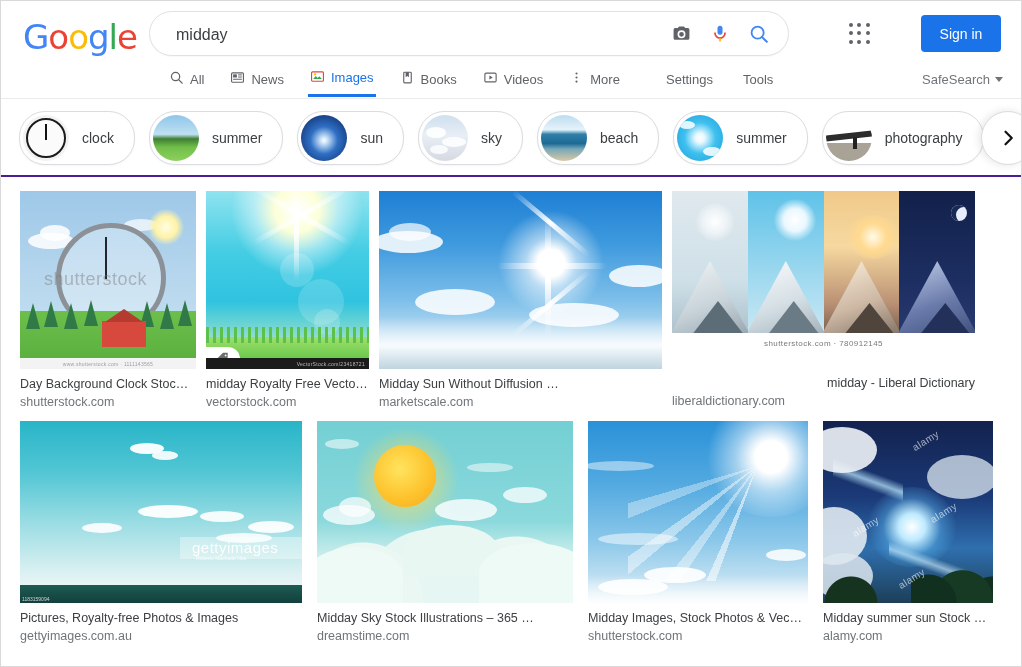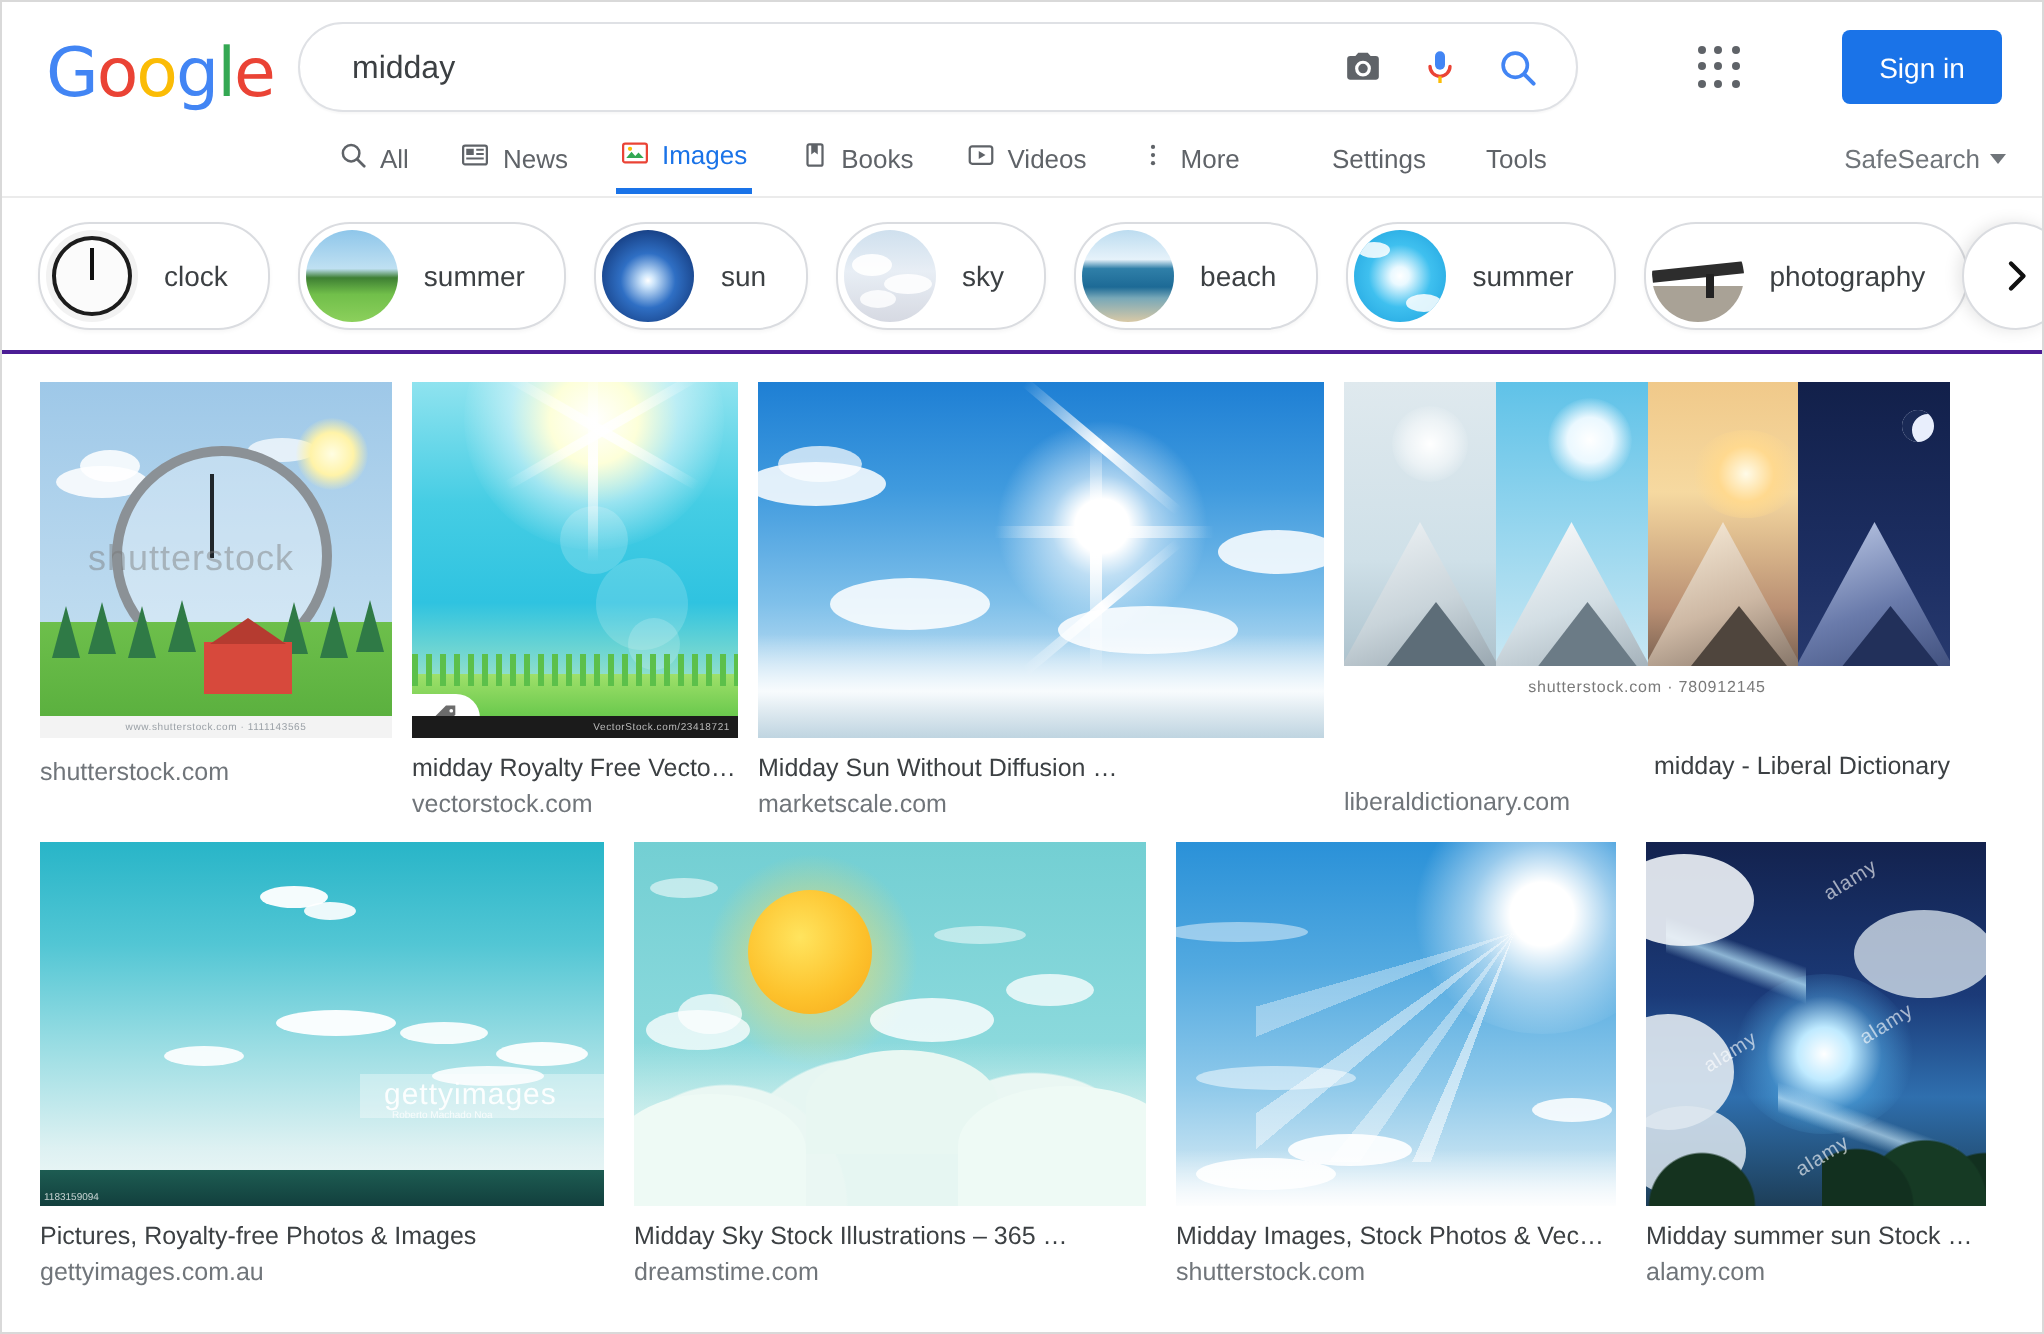--- a/index.html
+++ b/index.html
@@ -290,20 +290,21 @@
           <div class="tree" style="left:64px;bottom:43px;"></div>
           <div class="tree" style="left:120px;bottom:42px;"></div>
           <div class="tree" style="left:140px;bottom:40px;"></div>
           <div class="tree" style="left:158px;bottom:43px;"></div>
           <div class="house" style="left:82px;bottom:22px;width:44px;height:26px;"></div>
           <div class="roof" style="left:85px;bottom:47px;"></div>
           <div class="wmark" style="left:24px;top:78px;font-size:18px;color:rgba(120,120,120,.45);">shutterstock</div>
           <div class="footerbar">www.shutterstock.com · 1111143565</div>
         </div>
         <div class="meta">
+          <div class="title" style="width:176px;">Day Background Clock Stoc…</div>
           <div class="site">shutterstock.com</div>
         </div>
       </div>
 
       <div class="cell">
         <div class="thumb" style="width:163px;height:178px;
              background:linear-gradient(#8fe3ef 0%,#45cde4 34%,#2fc3e0 62%,#9fe3c8 86%,#bfe9a0 100%);">
           <div class="sun-glow" style="left:26px;top:-46px;width:130px;height:130px;background:radial-gradient(circle,#ffffff 0%,#fdffd9 24%,rgba(255,255,255,.45) 46%,rgba(255,255,255,0) 72%);"></div>
           <div style="position:absolute;left:88px;top:-10px;width:5px;height:100px;background:linear-gradient(rgba(255,255,255,0),rgba(255,255,255,.9),rgba(255,255,255,0));"></div>
           <div style="position:absolute;left:40px;top:22px;width:110px;height:5px;background:linear-gradient(90deg,rgba(255,255,255,0),rgba(255,255,255,.9),rgba(255,255,255,0));transform:rotate(30deg);"></div>

